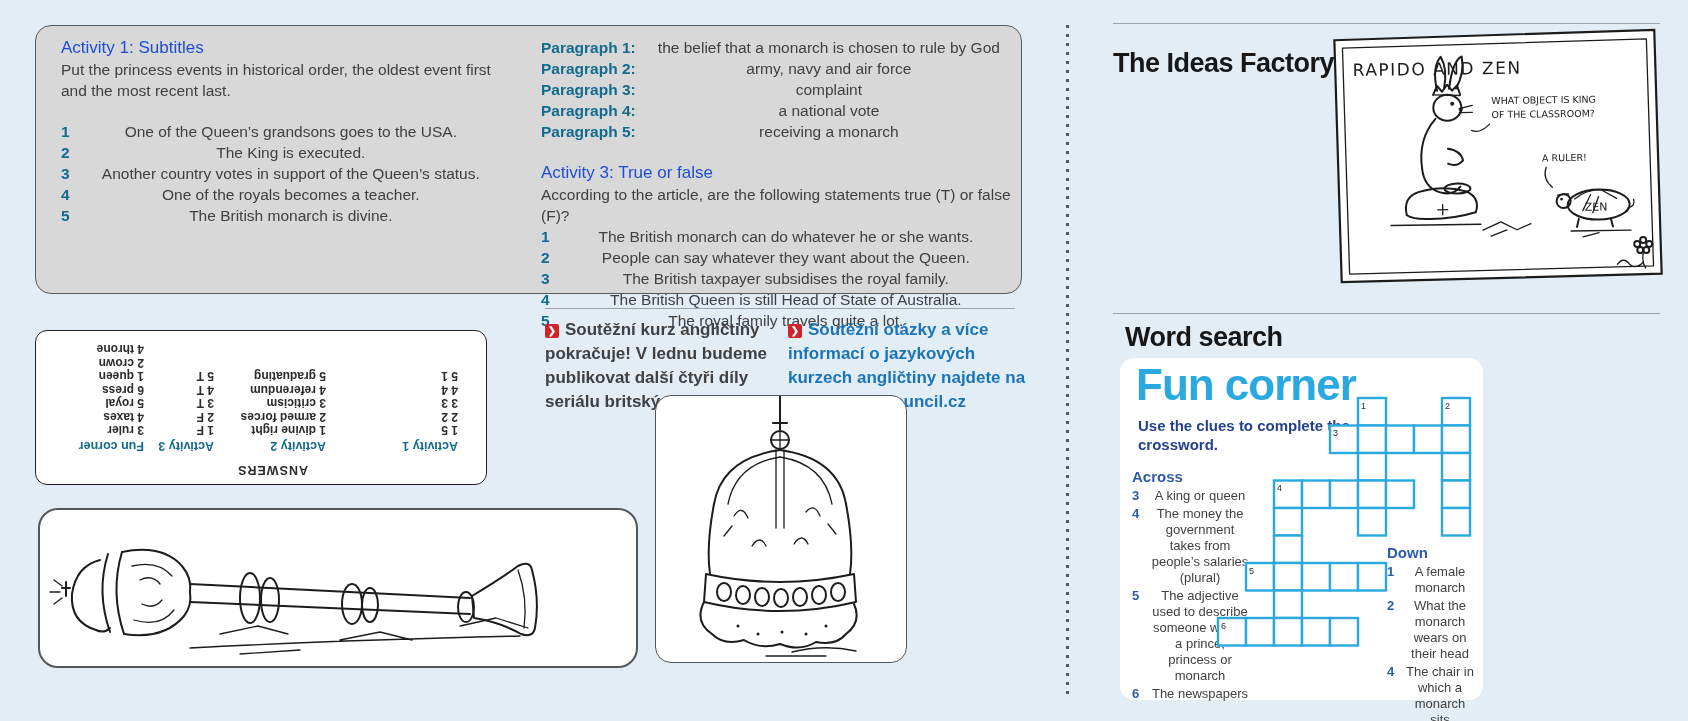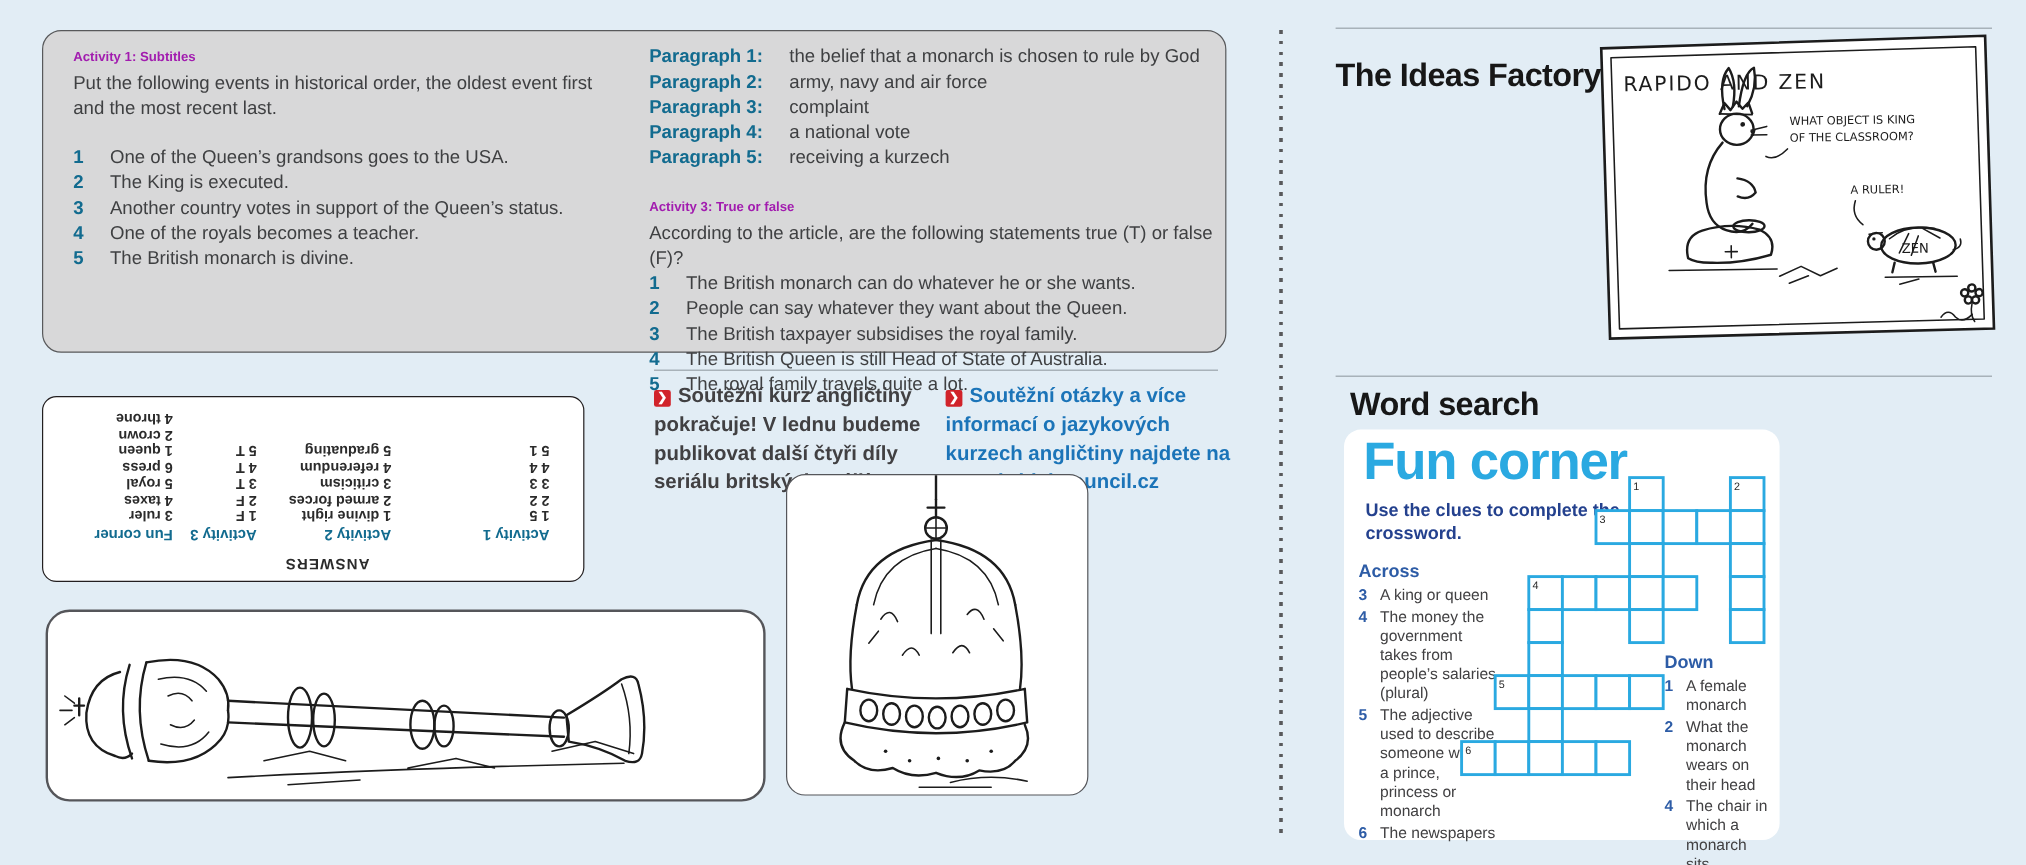--- a/index.html
+++ b/index.html
@@ -3,26 +3,26 @@
 <meta charset="utf-8">
 <style>
   html,body{margin:0;padding:0;}
   body{width:1688px;height:721px;background:#e2edf5;font-family:"Liberation Sans",sans-serif;position:relative;overflow:hidden;color:#3f4042;}
   .abs{position:absolute;}
   
   #activity-box{left:35px;top:25px;width:985px;height:267px;background:#d8d8d9;border:1.5px solid #58595b;border-radius:16px;}
   .acol{position:absolute;top:11px;font-size:15.5px;line-height:21px;color:#3f4042;}
   #acol1{left:25px;width:445px;}
   #acol2{left:505px;width:475px;}
-  .sec-title{color:#a21caf;font-weight:bold;font-size:11px;line-height:22px;}
+  .sec-title{color:#1d4ed8;font-weight:normal;font-size:17px;line-height:22px;}
   .intro{margin:0 0 0 0;}
   .gap{height:20px;}
   .li-row{display:flex;}
-  .li-num{color:#126b8f;font-weight:bold;flex:0 0 auto;margin-right:22px;}
-  .li-text{flex:1 1 auto;}
+  .li-num{color:#126b8f;font-weight:bold;flex:0 0 auto;margin-right:6px;}
+  .li-text{flex:1 1 auto;text-align:center;}
   
   #answers-box{left:35px;top:330px;width:450px;height:153px;background:#ffffff;border:1.5px solid #231f20;border-radius:12px;}
   #answers-flip{position:absolute;left:0;top:0;right:0;bottom:0;transform:rotate(180deg);}
   #answers-title{position:absolute;left:178px;top:7px;font-size:12.5px;font-weight:bold;letter-spacing:1px;color:#2b2b2b;}
   .ans-col{position:absolute;top:32px;font-size:12px;line-height:13.5px;color:#2b2b2b;font-weight:bold;}
   .ans-header{color:#126b8f;font-size:12.5px;font-weight:bold;margin-bottom:2px;}
   #ans-col-0{left:28px;} #ans-col-1{left:160px;} #ans-col-2{left:272px;} #ans-col-3{left:342px;}
   
   #promo-rule{left:545px;top:308px;width:470px;height:1px;background:#9aa3ab;}
   .promo{top:318px;width:238px;font-size:17px;font-weight:bold;line-height:24px;}
@@ -59,21 +59,21 @@
   .ink-thin{fill:none;stroke:#1c1c1c;stroke-width:1.3;stroke-linecap:round;stroke-linejoin:round;}
   .ink-fill{fill:#1c1c1c;stroke:none;}
   .sk-text{font-family:"DejaVu Sans",sans-serif;fill:#1c1c1c;}
 </style>
 </head>
 <body>
 
 <div class="abs" id="activity-box">
   <div class="acol" id="acol1">
     <div class="sec-title">Activity 1: Subtitles</div>
-    <div class="intro">Put the following events in historical order, the oldest event first and the most recent last.</div>
+    <div class="intro">Put the princess events in historical order, the oldest event first and the most recent last.</div>
     <div class="gap"></div>
     <div>
         <div class="li-row">
           <span class="li-num">1</span>
           <span class="li-text">One of the Queen’s grandsons goes to the USA.</span>
         </div>
         <div class="li-row">
           <span class="li-num">2</span>
           <span class="li-text">The King is executed.</span>
         </div>
@@ -105,21 +105,21 @@
         <div class="li-row">
           <span class="li-num">Paragraph 3:</span>
           <span class="li-text">complaint</span>
         </div>
         <div class="li-row">
           <span class="li-num">Paragraph 4:</span>
           <span class="li-text">a national vote</span>
         </div>
         <div class="li-row">
           <span class="li-num">Paragraph 5:</span>
-          <span class="li-text">receiving a kurzech</span>
+          <span class="li-text">receiving a monarch</span>
         </div>
       </div>
     <div class="gap"></div>
     <div class="sec-title">Activity 3: True or false</div>
     <div class="intro">According to the article, are the following statements true (T) or false (F)?</div>
     <div>
         <div class="li-row">
           <span class="li-num">1</span>
           <span class="li-text">The British monarch can do whatever he or she wants.</span>
         </div>

